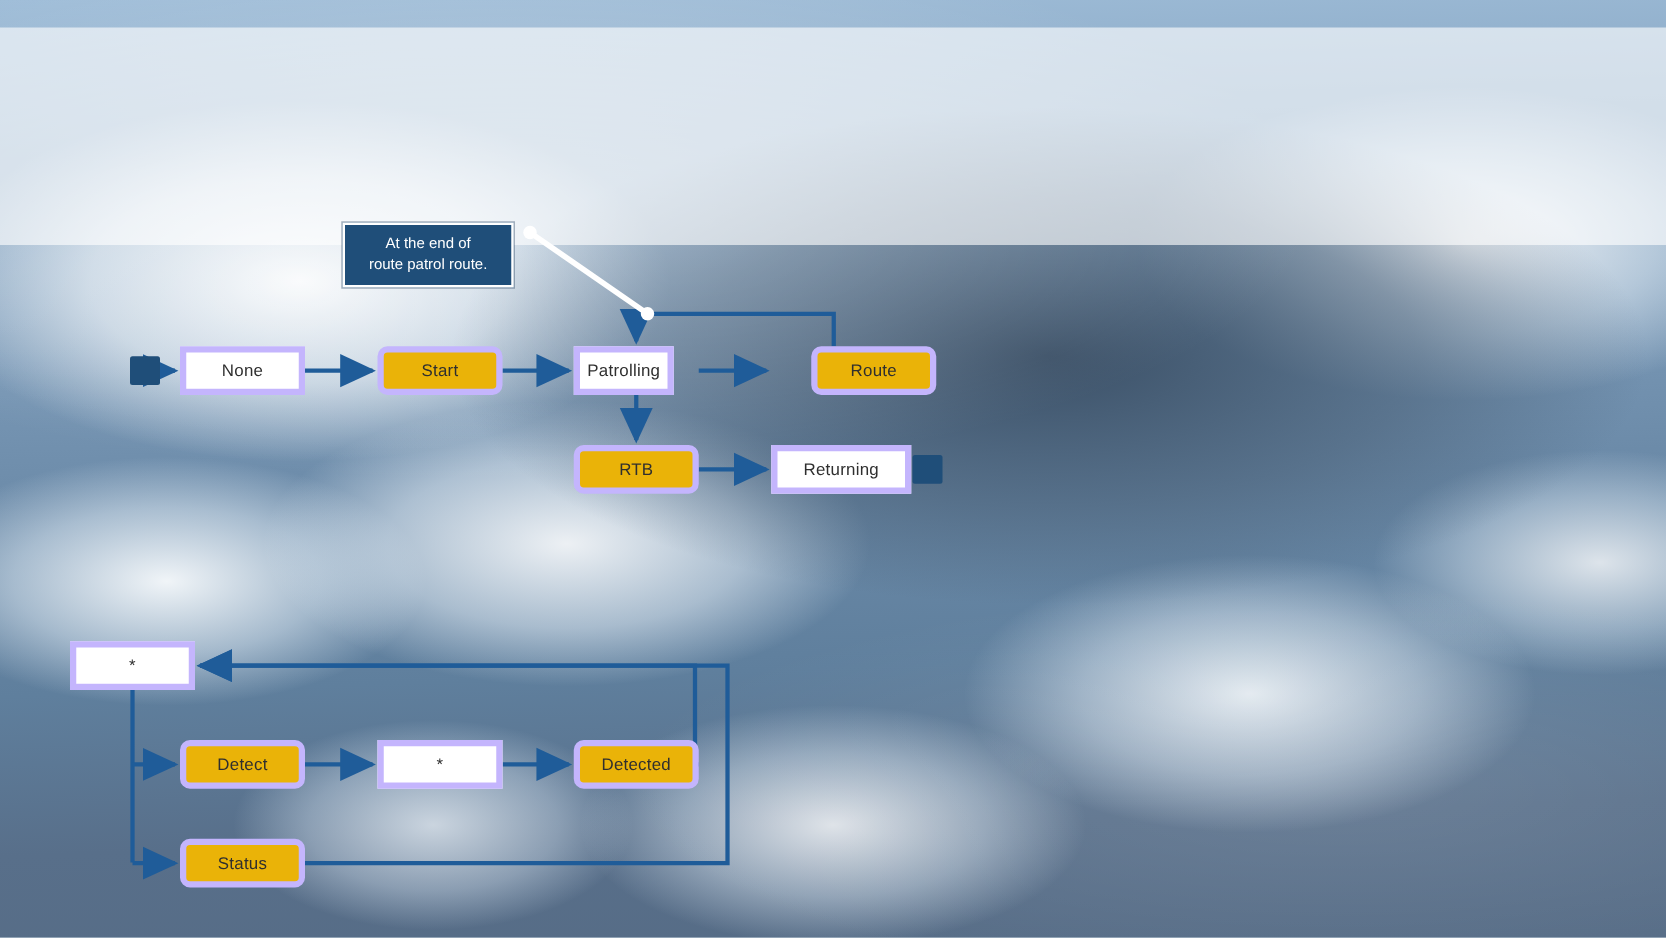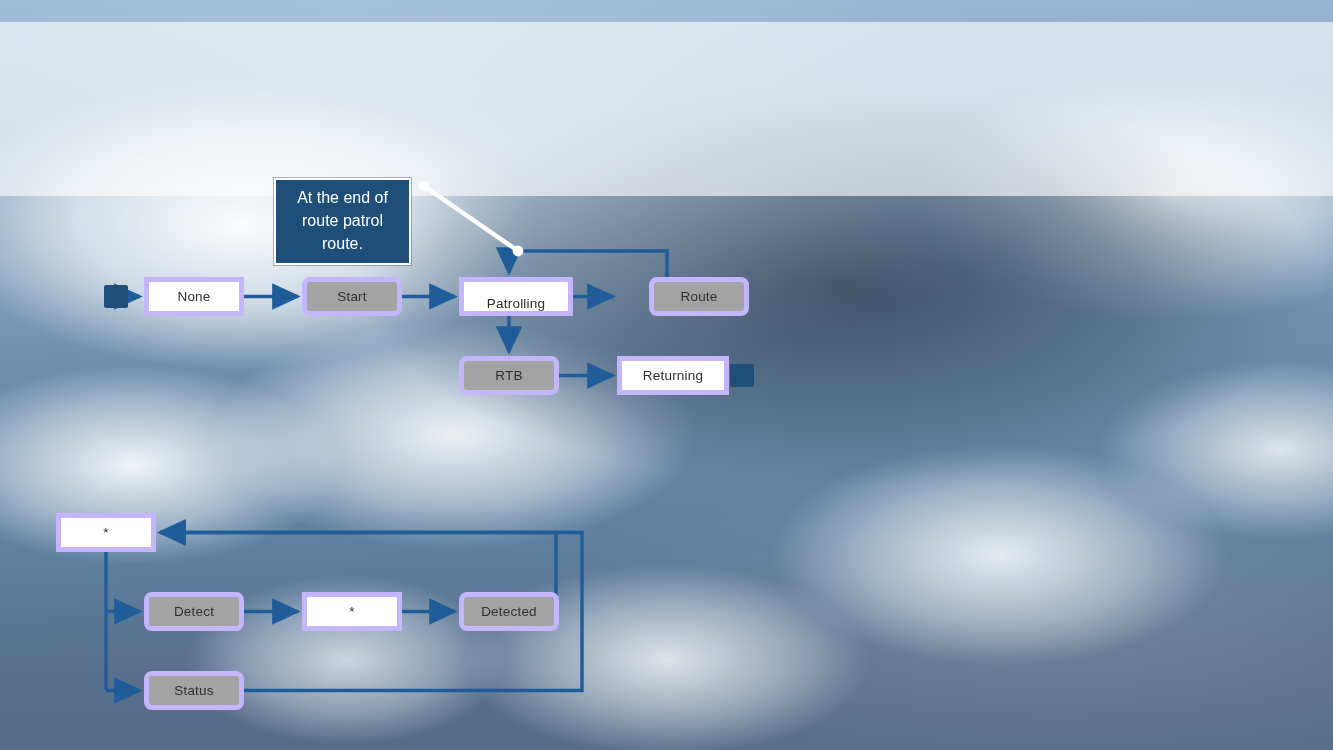--- a/index.html
+++ b/index.html
@@ -79,37 +79,37 @@
     display: flex;
     align-items: center;
     justify-content: center;
     border: 5px solid #c4b5fd;
     font-size: 13.5px;
     color: #2f2f2f;
     letter-spacing: 0.2px;
     white-space: nowrap;
   }
   .node.white  { background: #ffffff; border-radius: 0; }
-  .node.blue   { background: #a3a3a3; border-radius: 8px; }
+  .node.blue   { background: #eab308; border-radius: 8px; }
   .node.blue   { box-shadow: 0 0 0 0 transparent; }
 
   
   .terminator {
     position: absolute;
     background: #1f4e79;
     border-radius: 2px;
   }
 
   
   .callout {
     position: absolute;
     background: #1f4e79;
     border: 2px solid #ffffff;
     color: #ffffff;
-    font-size: 16px;
+    font-size: 12px;
     line-height: 1.45;
     text-align: center;
     padding: 6px 8px 7px;
     box-shadow: 0 0 0 1px rgba(20,50,80,0.35);
   }
 </style>
 </head>
 <body>
 
 <div id="slide">
@@ -173,21 +173,21 @@
   <div class="terminator" style="left:730px; top:364px; width:24px; height:23px;"></div>
 
   <div class="node white" style="left:144px; top:277px; width:100px; height:39px;">
     <span>None</span>
   </div>
 
   <div class="node blue" style="left:302px; top:277px; width:100px; height:39px;">
     <span>Start</span>
   </div>
 
-  <div class="node white" style="left:459px; top:277px; width:114px; height:39px;align-items:flex-end;">
+  <div class="node white" style="left:459px; top:277px; width:80px; height:39px;">
     <span>Patrolling</span>
   </div>
 
   <div class="node blue" style="left:617px; top:277px; width:100px; height:39px;margin-left:32px;">
     <span>Route</span>
   </div>
 
   <div class="node blue" style="left:459px; top:356px; width:100px; height:39px;">
     <span>RTB</span>
   </div>

